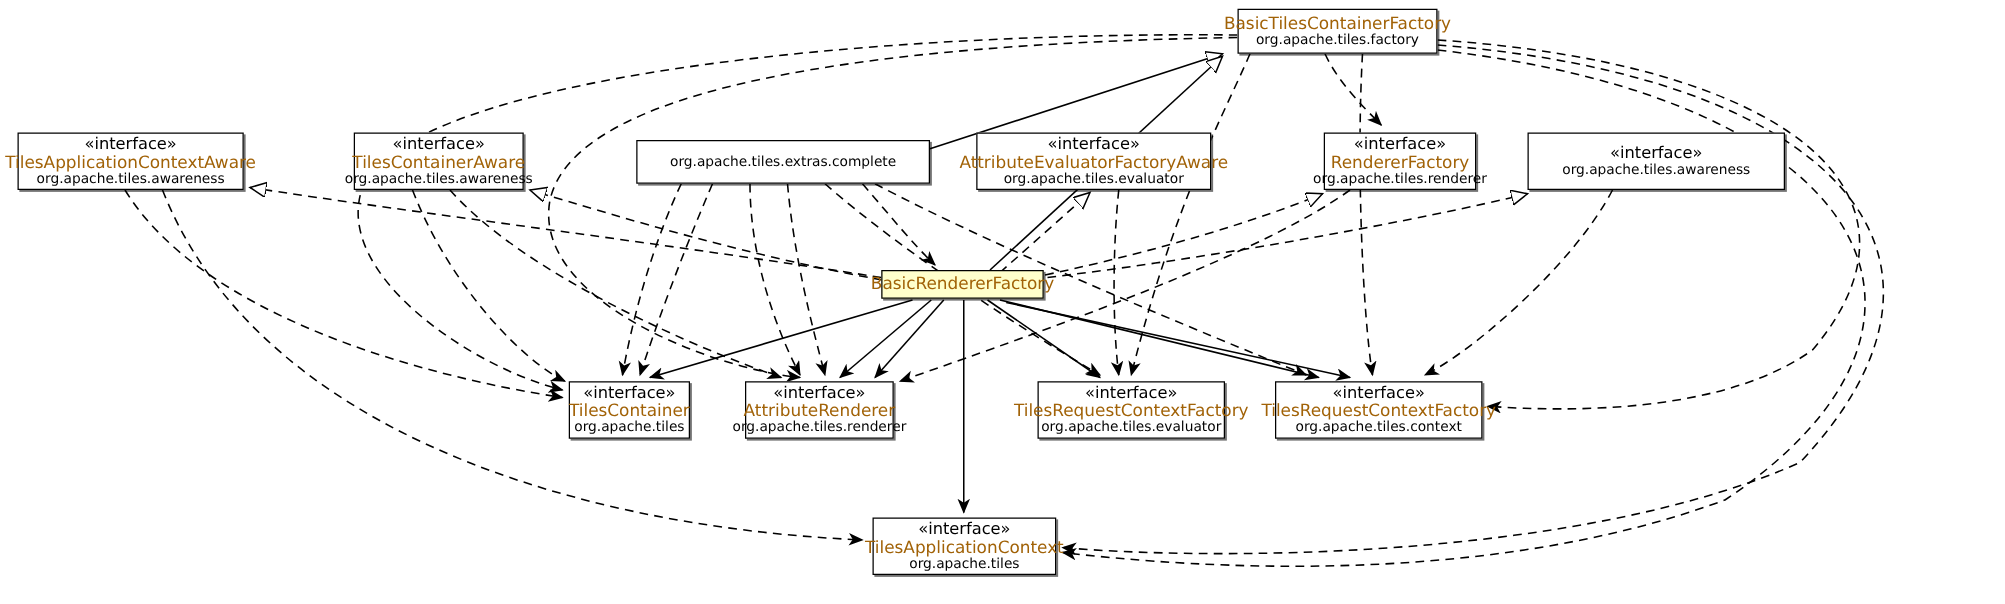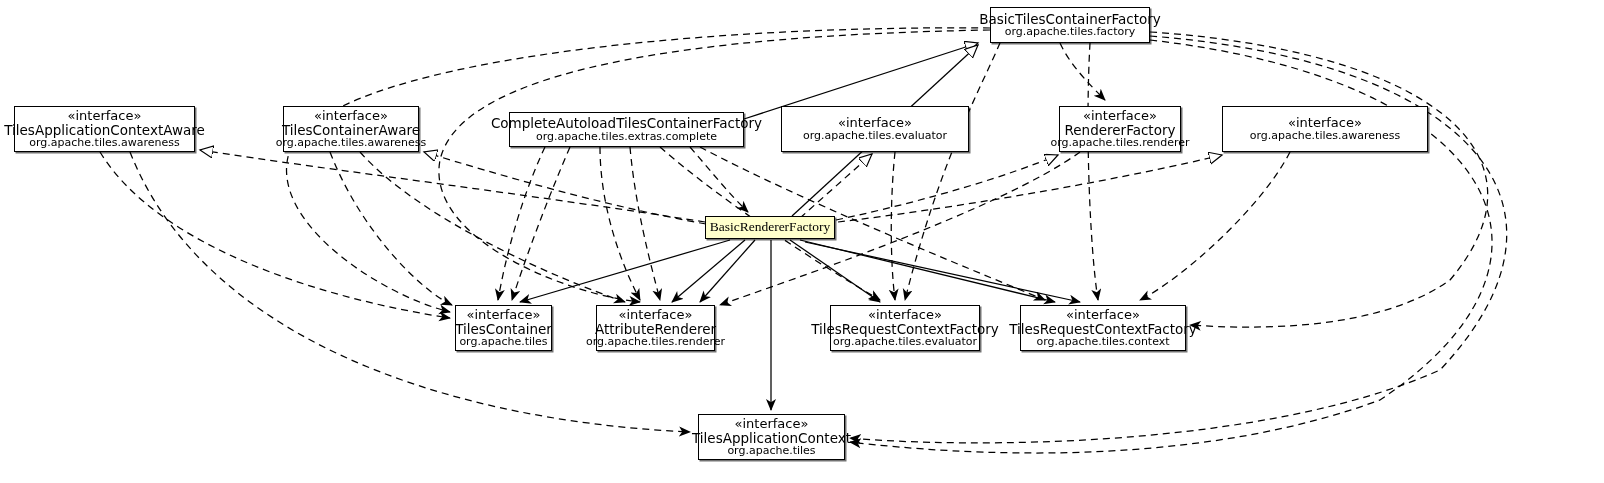--- a/index.html
+++ b/index.html
@@ -38,21 +38,21 @@
   .uml-box.highlight {
     background: #ffffcc;
   }
   .stereotype {
     font-size: 13px;
     color: #000;
     white-space: nowrap;
   }
   .cls-name {
     font-size: 13.5px;
-    color: #000000;
+    color: #a16207;
     white-space: nowrap;
     padding: 0 5px;
   }
   .pkg-name {
     font-size: 11px;
     color: #000;
     white-space: nowrap;
     padding: 0 5px;
   }
 </style>
@@ -117,37 +117,37 @@
         <div class="stereotype">«interface»</div>
         <div class="cls-name">TilesApplicationContextAware</div>
         <div class="pkg-name">org.apache.tiles.awareness</div>
       </div>
       <div class="uml-box" style="left: 283px; top: 106px; width: 136px; height: 46px;">
         <div class="stereotype">«interface»</div>
         <div class="cls-name">TilesContainerAware</div>
         <div class="pkg-name">org.apache.tiles.awareness</div>
       </div>
       <div class="uml-box" style="left: 509px; top: 112px; width: 235px; height: 35px;">
-        <div class="cls-name">CompleteAutoloadTilesContainerFactory</div>
         <div class="pkg-name">org.apache.tiles.extras.complete</div>
       </div>
       <div class="uml-box" style="left: 781px; top: 106px; width: 188px; height: 46px;">
         <div class="stereotype">«interface»</div>
+        <div class="cls-name">AttributeEvaluatorFactoryAware</div>
         <div class="pkg-name">org.apache.tiles.evaluator</div>
       </div>
       <div class="uml-box" style="left: 1059px; top: 106px; width: 122px; height: 46px;">
         <div class="stereotype">«interface»</div>
         <div class="cls-name">RendererFactory</div>
         <div class="pkg-name">org.apache.tiles.renderer</div>
       </div>
       <div class="uml-box" style="left: 1222px; top: 106px; width: 206px; height: 46px;">
         <div class="stereotype">«interface»</div>
         <div class="pkg-name">org.apache.tiles.awareness</div>
       </div>
-      <div class="uml-box highlight" style="left: 705px; top: 216px; width: 130px; height: 23px; font-family: Liberation Serif, serif;">
+      <div class="uml-box highlight" style="left: 705px; top: 216px; width: 130px; height: 23px;">
         <div class="cls-name">BasicRendererFactory</div>
       </div>
       <div class="uml-box" style="left: 455px; top: 305px; width: 97px; height: 46px;">
         <div class="stereotype">«interface»</div>
         <div class="cls-name">TilesContainer</div>
         <div class="pkg-name">org.apache.tiles</div>
       </div>
       <div class="uml-box" style="left: 596px; top: 305px; width: 119px; height: 46px;">
         <div class="stereotype">«interface»</div>
         <div class="cls-name">AttributeRenderer</div>

